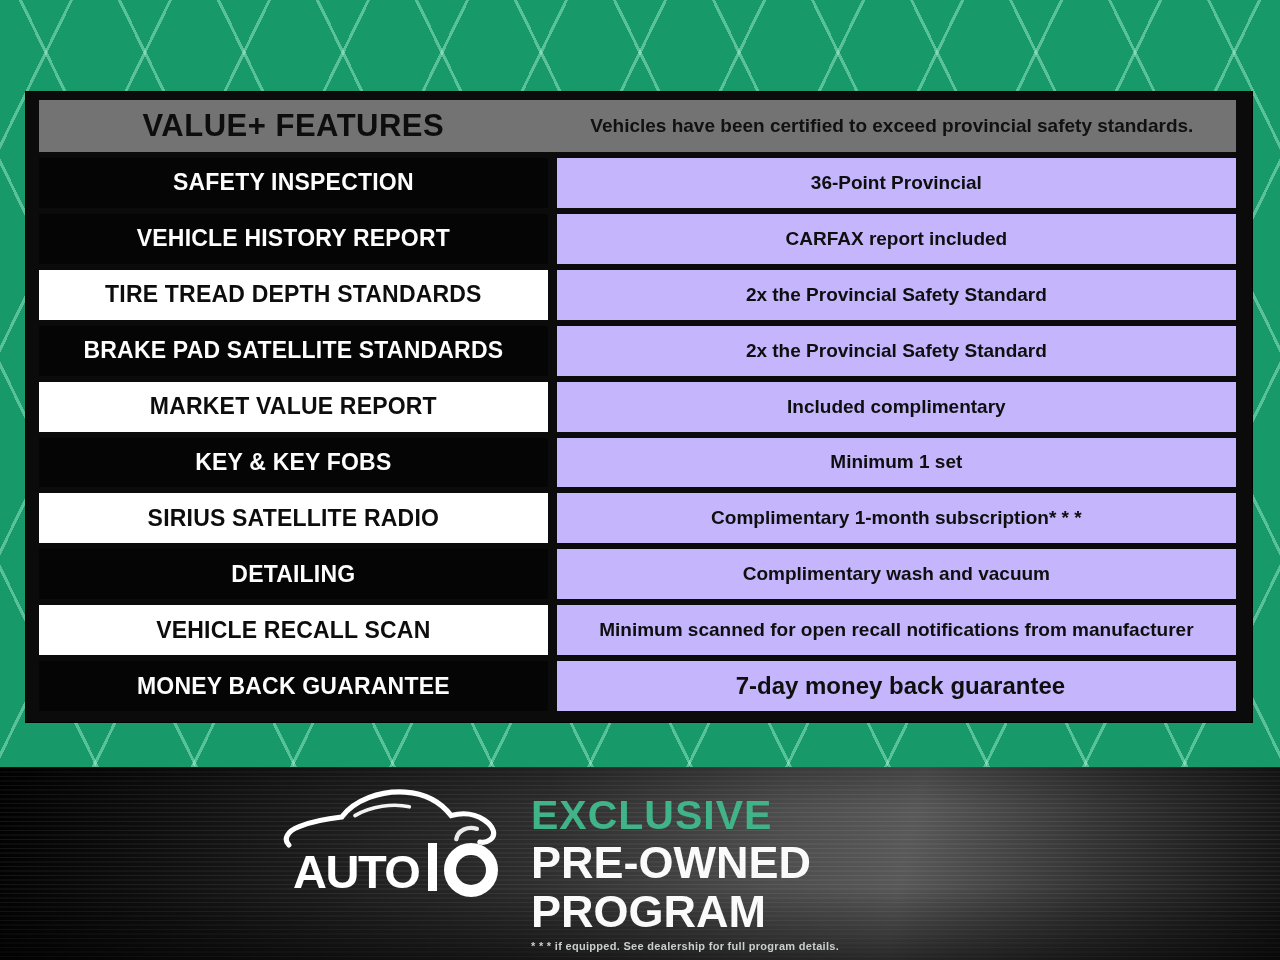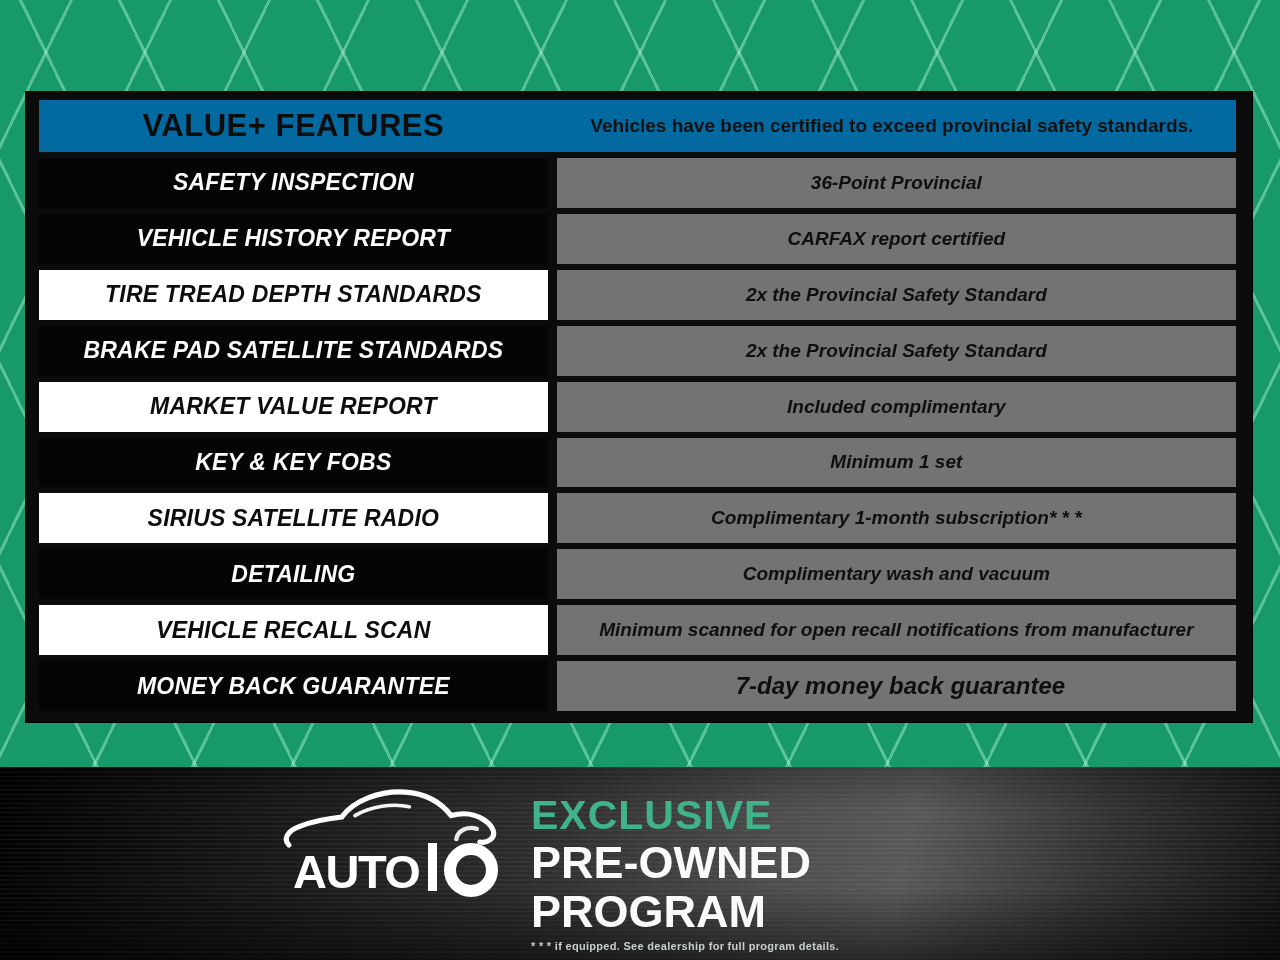--- a/index.html
+++ b/index.html
@@ -17,29 +17,29 @@
       repeating-linear-gradient(-64deg, transparent 0px, transparent 86px, rgba(190,255,225,.40) 86px, rgba(190,255,225,.40) 89px);
   }
   
   .panel{
     position:absolute;left:25px;top:91px;width:1228px;height:632px;
     background:#0b0b0b;border:1px solid #000;
     box-sizing:border-box;
     padding:8px 16px 11px 13px;
     display:flex;flex-direction:column;gap:6px;
   }
-  .header-row{flex:0 0 52px;background:#0369a1;display:flex;justify-content:center;}
+  .header-row{flex:0 0 52px;background:#737373;display:flex;justify-content:center;}
   .header-left{width:42.5%;display:flex;align-items:center;justify-content:center;}
   .header-title{font-size:31px;font-weight:900;color:#0d0d0d;letter-spacing:.5px;}
   .header-right{flex:1;display:flex;align-items:center;justify-content:center;}
   .header-sub{font-size:19px;font-weight:700;color:#111;}
-  .row{flex:1 1 0;display:flex;gap:9px;min-height:0;font-style:italic;}
+  .row{flex:1 1 0;display:flex;gap:9px;min-height:0;}
   .cell{display:flex;align-items:center;justify-content:center;text-align:center;box-sizing:border-box;}
   .cell.label{width:42.5%;font-size:23px;font-weight:700;letter-spacing:.2px;}
-  .cell.value{flex:1;background:#737373;color:#0f0f0f;font-size:19px;font-weight:700;line-height:1.16;}
+  .cell.value{flex:1;background:#c4b5fd;color:#0f0f0f;font-size:19px;font-weight:700;line-height:1.16;}
   .row.dark .label{background:#050505;color:#fdfdfd;}
   .row.light .label{background:#ffffff;color:#0d0d0d;}
   .row.big-value .value{font-size:24px;padding-left:8px;}
   .value .val-text{display:inline-block;max-width:640px;}
   .row.wrap .value .val-text{max-width:500px;}
   
   .banner{
     position:absolute;left:0;top:767px;width:1280px;height:193px;
     background-image:
       linear-gradient(180deg, rgba(0,0,0,.25) 0%, rgba(0,0,0,0) 22%, rgba(0,0,0,0) 62%, rgba(0,0,0,.55) 100%),
@@ -75,21 +75,21 @@
 
     <div class="row dark">
       <div class="cell label">SAFETY INSPECTION</div>
       <div class="cell value">
           <span class="val-text">36-Point Provincial</span>
         </div>
     </div>
     <div class="row dark">
       <div class="cell label">VEHICLE HISTORY REPORT</div>
       <div class="cell value">
-          <span class="val-text">CARFAX report certified</span>
+          <span class="val-text">CARFAX report included</span>
         </div>
     </div>
     <div class="row light">
       <div class="cell label">TIRE TREAD DEPTH STANDARDS</div>
       <div class="cell value">
           <span class="val-text">2x the Provincial Safety Standard</span>
         </div>
     </div>
     <div class="row dark">
       <div class="cell label">BRAKE PAD  SATELLITE STANDARDS</div>

